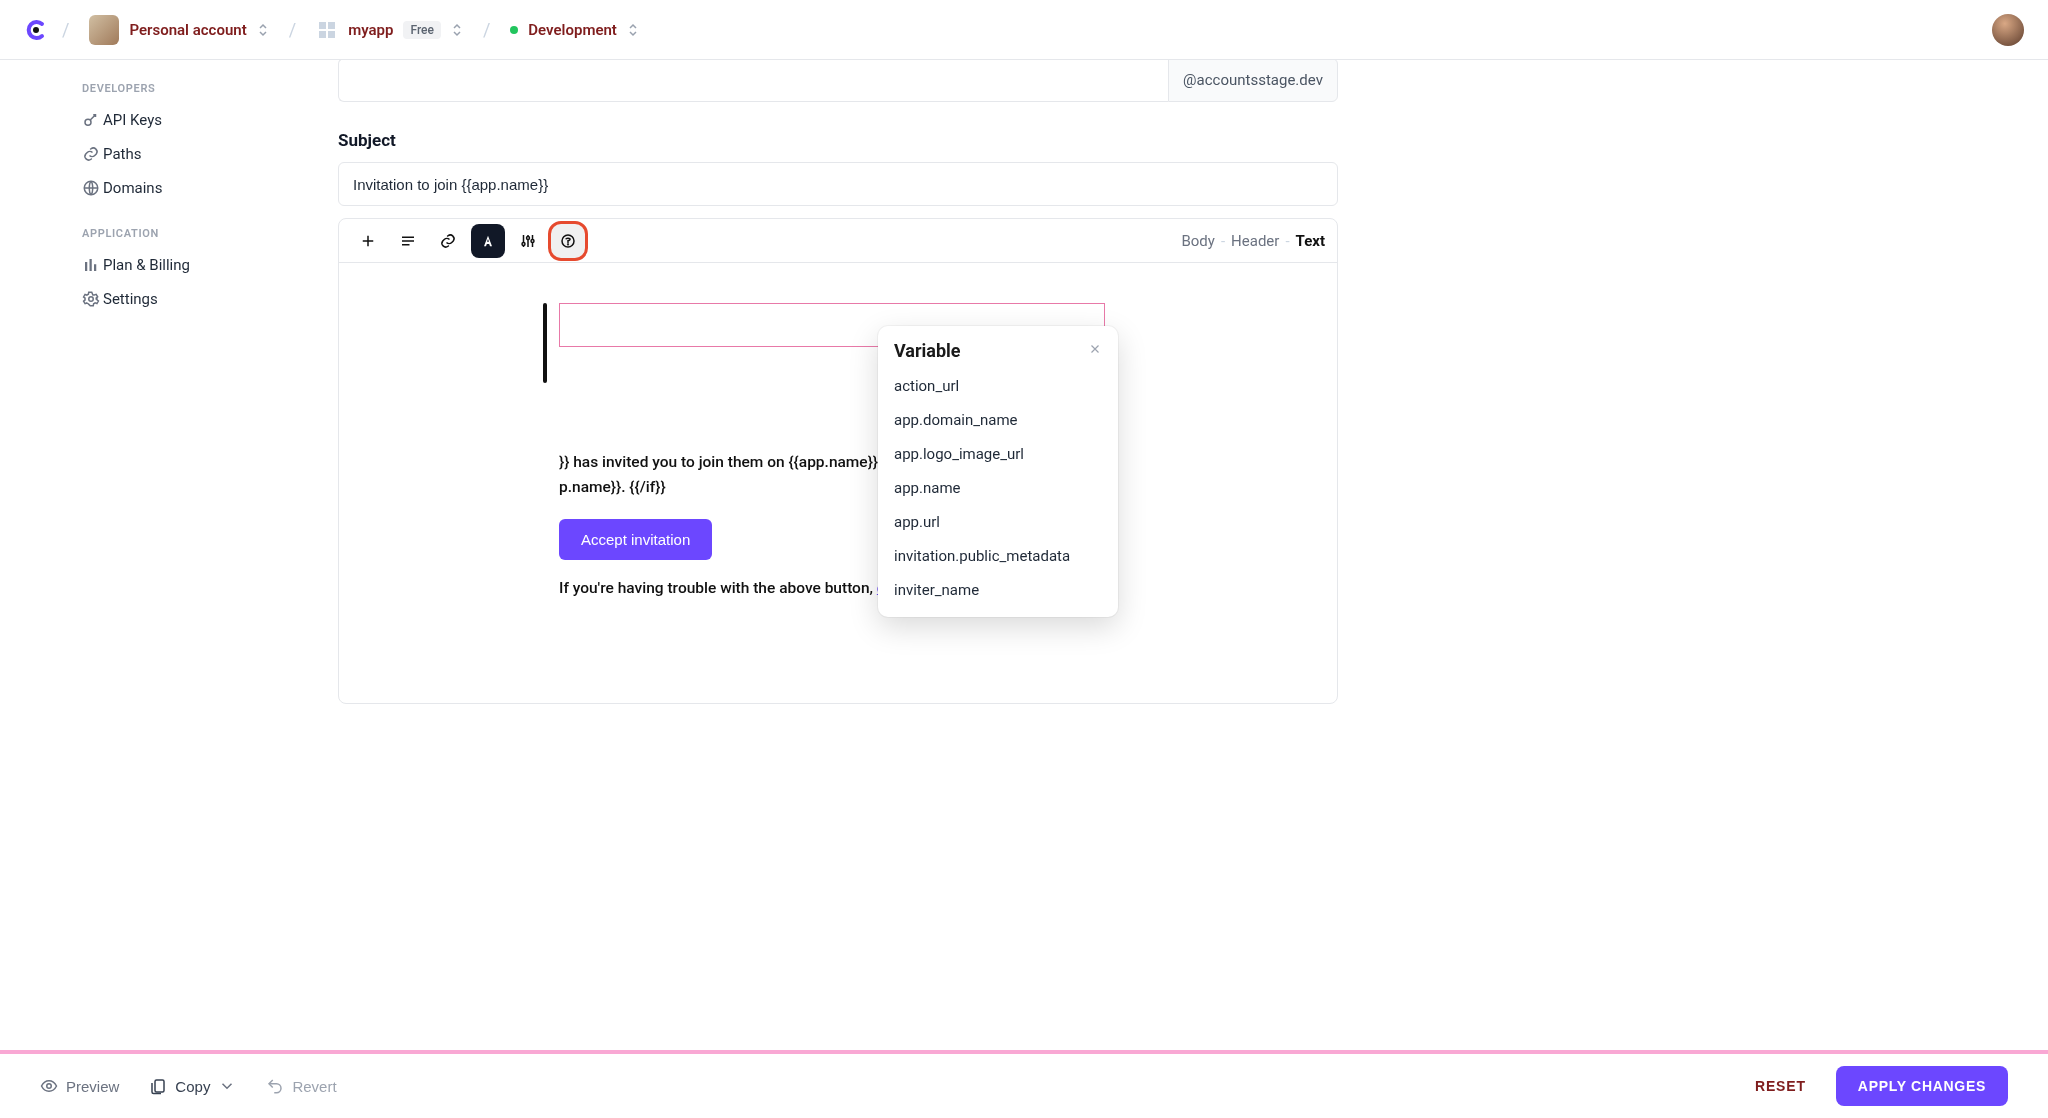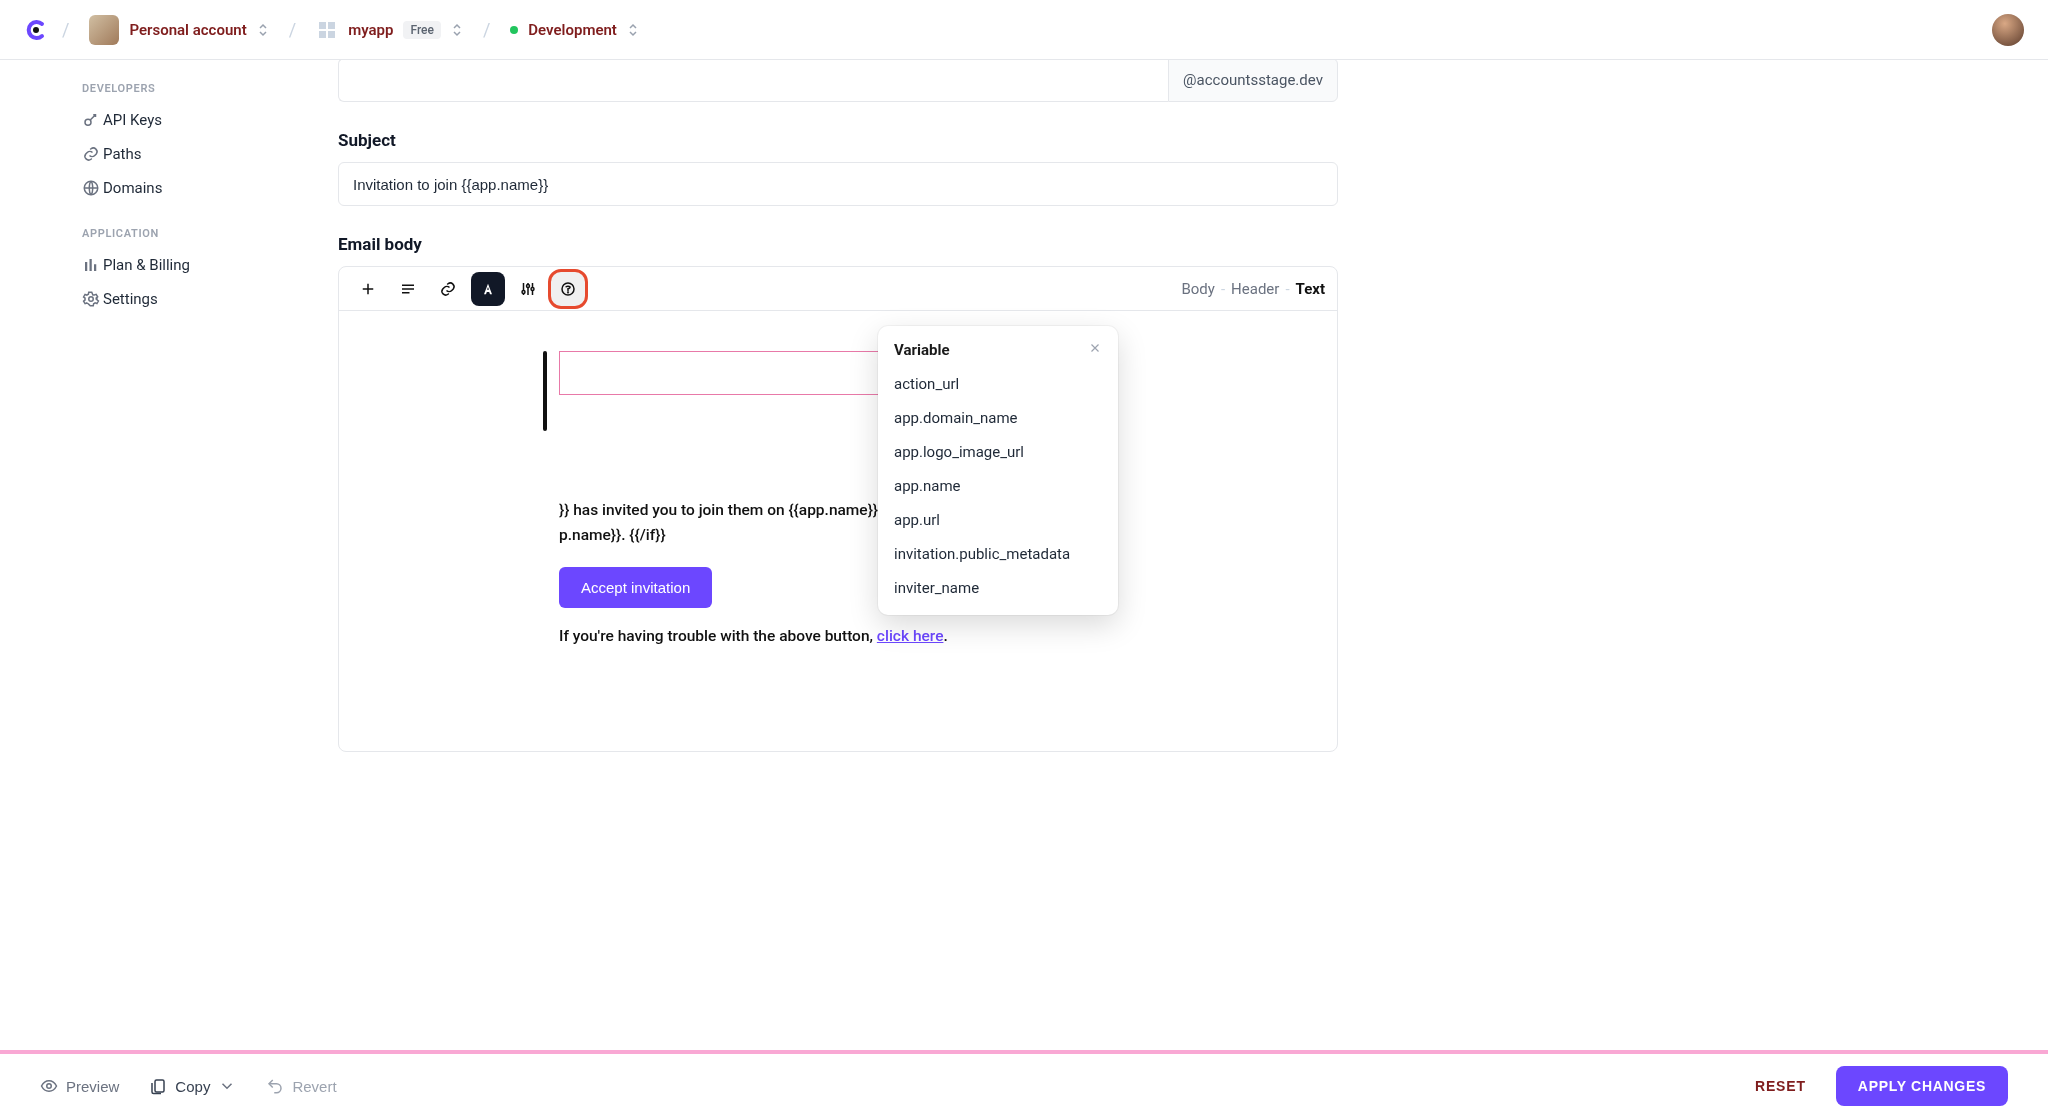--- a/index.html
+++ b/index.html
@@ -172,21 +172,21 @@
     width: 240px;
     background: #fff; border-radius: 10px;
     box-shadow: 0 10px 30px rgba(0,0,0,0.15), 0 0 0 1px rgba(0,0,0,0.04);
     padding: 14px 0 10px;
     z-index: 50;
   }
   .popover-header {
     display: flex; align-items: center; justify-content: space-between;
     padding: 0 16px 8px;
   }
-  .popover-title { font-weight: 700; font-size: 15px; }
+  .popover-title { font-weight: 700; font-size: 18px; }
   .popover-close { color: #9ca3af; cursor: pointer; font-size: 16px; }
   .pop-item {
     padding: 8px 16px; font-size: 15px; color: #1f2937; cursor: pointer;
   }
 
   
   .footer {
     height: 68px; border-top: 4px solid #f9a8d4;
     display: flex; align-items: center; padding: 0 40px; gap: 30px;
   }
@@ -335,21 +335,20 @@
 
         
         <div class="from-row">
           <input class="from-input" type="text" style="">
           <div class="from-suffix">@accountsstage.dev</div>
         </div>
 
         <div class="field-label">Subject</div>
         <input class="subject-input" type="text" value="Invitation to join {{app.name}}" style="">
 
-        <div class="field-label">Email body</div>
 
         <div class="editor-card">
           <div class="editor-toolbar">
             <span class="tb-btn">
               <svg width="18" height="18" viewBox="0 0 24 24" stroke="#111" stroke-width="2">
                   <path d="M12 5v14M5 12h14"></path>
                 </svg>
             </span>
             <span class="tb-btn">
               <svg width="18" height="18" viewBox="0 0 24 24" stroke="#111" stroke-width="2">

